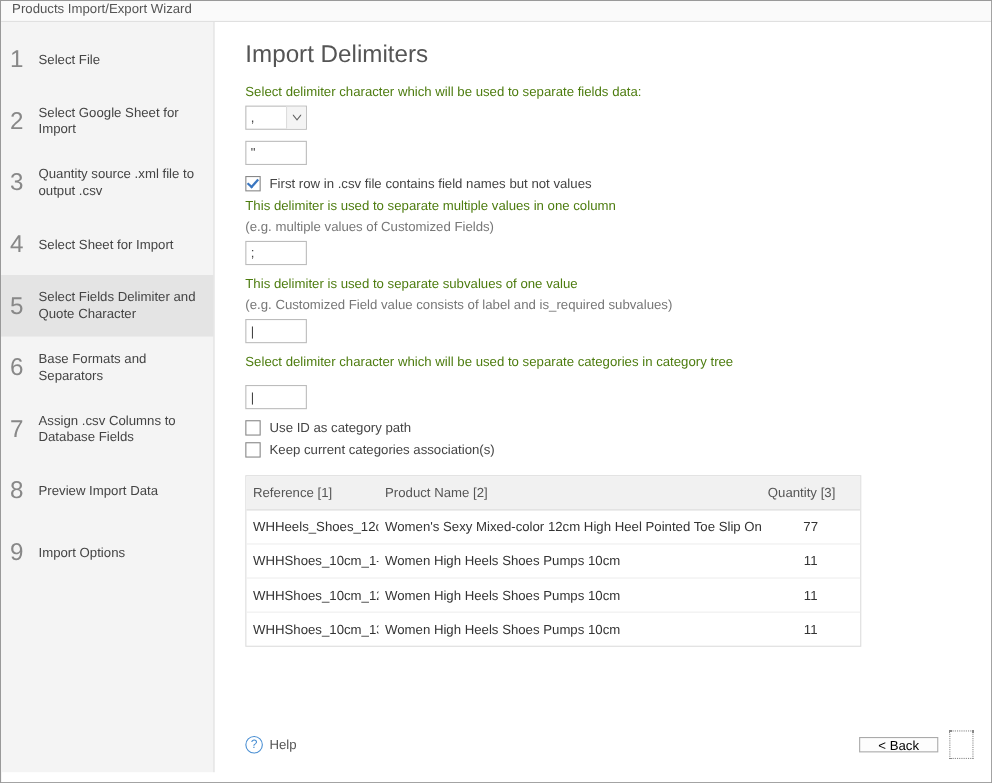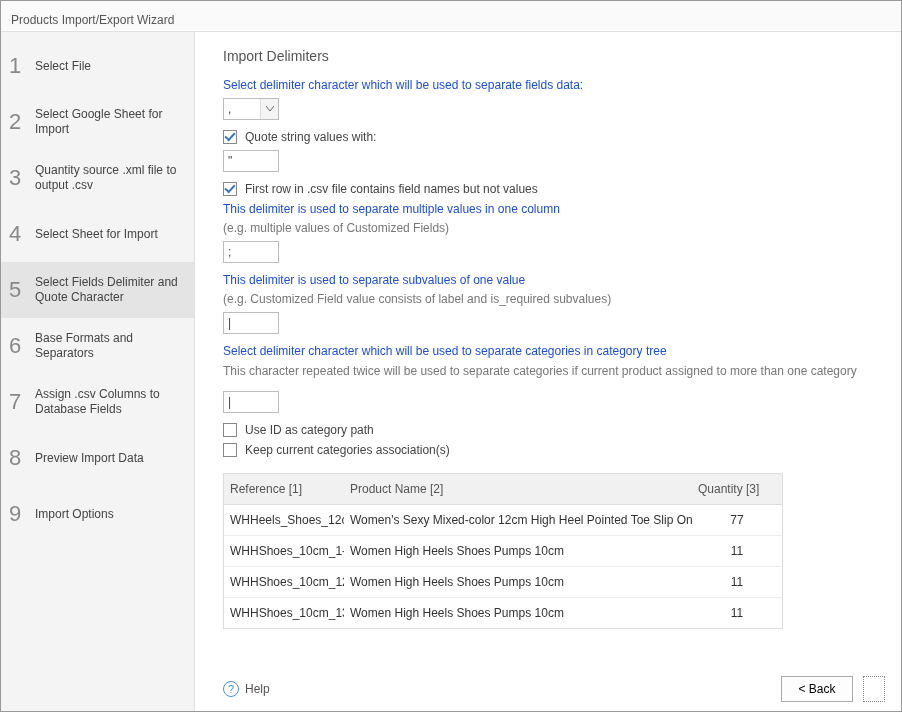--- a/index.html
+++ b/index.html
@@ -9,21 +9,21 @@
     font-size: 12px;
     color: #333;
     background: #fff;
     width: 902px;
     height: 712px;
     overflow: hidden;
     border: 1px solid #999;
   }
   .titlebar {
     font-size: 12px;
-    padding: 12px 10px 4px 10px;
+    padding: 0 10px 4px 10px;
     color: #555;
     border-bottom: 1px solid #e0e0e0;
     background: #fafafa;
   }
   .main {
     display: flex;
     height: calc(100% - 28px);
   }
   .sidebar {
     width: 194px;
@@ -56,34 +56,34 @@
     padding-left: 4px;
     line-height: 1.25;
   }
   .content {
     flex: 1;
     padding: 16px 28px 10px 28px;
     position: relative;
     overflow: hidden;
   }
   h1 {
-    font-size: 14px;
+    font-size: 22px;
     font-weight: 400;
     color: #555;
     margin: 0 0 14px 0;
   }
   h2 {
     font-size: 17px;
     font-weight: 400;
     color: #555;
     margin: 20px 0 8px 0;
   }
   .hint {
     font-size: 12px;
-    color: #1d4ed8;
+    color: #4d7c0f;
     margin-bottom: 4px;
     line-height: 1.3;
   }
   .hint.sub {
     color: #777;
   }
   .field-row {
     margin-bottom: 10px;
   }
   .short-input {
@@ -193,21 +193,21 @@
     border: 1.5px solid #4a8fd3;
     border-radius: 50%;
     color: #4a8fd3;
     font-size: 11px;
     display:flex; align-items:center; justify-content:center;
     line-height:1;
   }
   .buttons { display:flex; gap:10px; align-items:center;}
   .btn {
     min-width: 72px;
-    height: 26px;
+    height: 14px;
     border: 1px solid #aaa;
     background: #fdfdfd;
     font-size: 12px;
     font-family: inherit;
     cursor: pointer;
     padding: 0 12px;
   }
   .btn-next-cut {
     width: 22px;
     height: 26px;
@@ -269,24 +269,20 @@
       <div class="select-wrap">
         <div class="val">,</div>
         <div class="caret">
           <svg width="8" height="6" viewBox="0 0 8 6">
               <path d="M0 0 L4 5 L8 0" fill="none" stroke="#666" stroke-width="1"></path>
             </svg>
         </div>
       </div>
     </div>
 
-    <div class="check-row">
-      <div class="checkbox checked"></div>
-      <span>Quote string values with:</span>
-    </div>
     <div class="field-row">
       <input class="short-input" value="&quot;" style="">
     </div>
 
     <div class="check-row">
       <div class="checkbox checked"></div>
       <span>First row in .csv file contains field names but not values</span>
     </div>
 
     <div class="hint">This delimiter is used to separate multiple values in one column</div>
@@ -295,21 +291,20 @@
       <input class="short-input" value=";" style="">
     </div>
 
     <div class="hint">This delimiter is used to separate subvalues of one value</div>
     <div class="hint sub">(e.g. Customized Field value consists of label and is_required subvalues)</div>
     <div class="field-row">
       <input class="short-input" value="|" style="">
     </div>
 
     <div class="hint">Select delimiter character which will be used to separate categories in category tree</div>
-    <div class="hint sub">This character repeated twice will be used to separate categories if current product assigned to more than one category</div>
     <div class="field-row" style="margin-top:12px;">
       <input class="short-input" value="|" style="">
     </div>
 
     <div class="check-row">
       <div class="checkbox"></div>
       <span>Use ID as category path</span>
     </div>
     <div class="check-row" style="margin-top:2px;">
       <div class="checkbox"></div>

